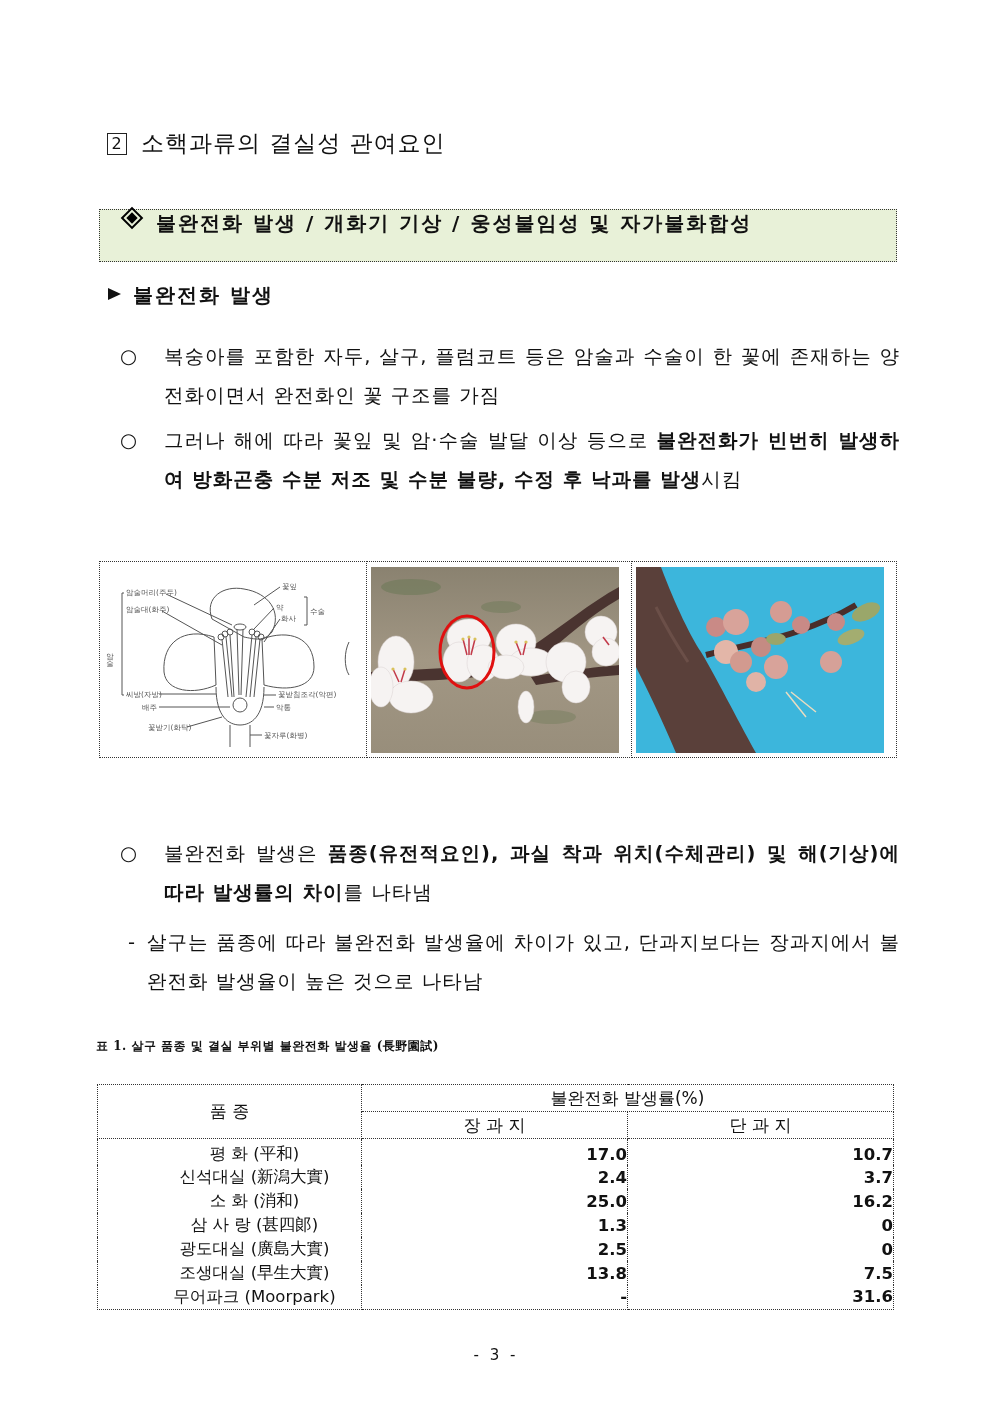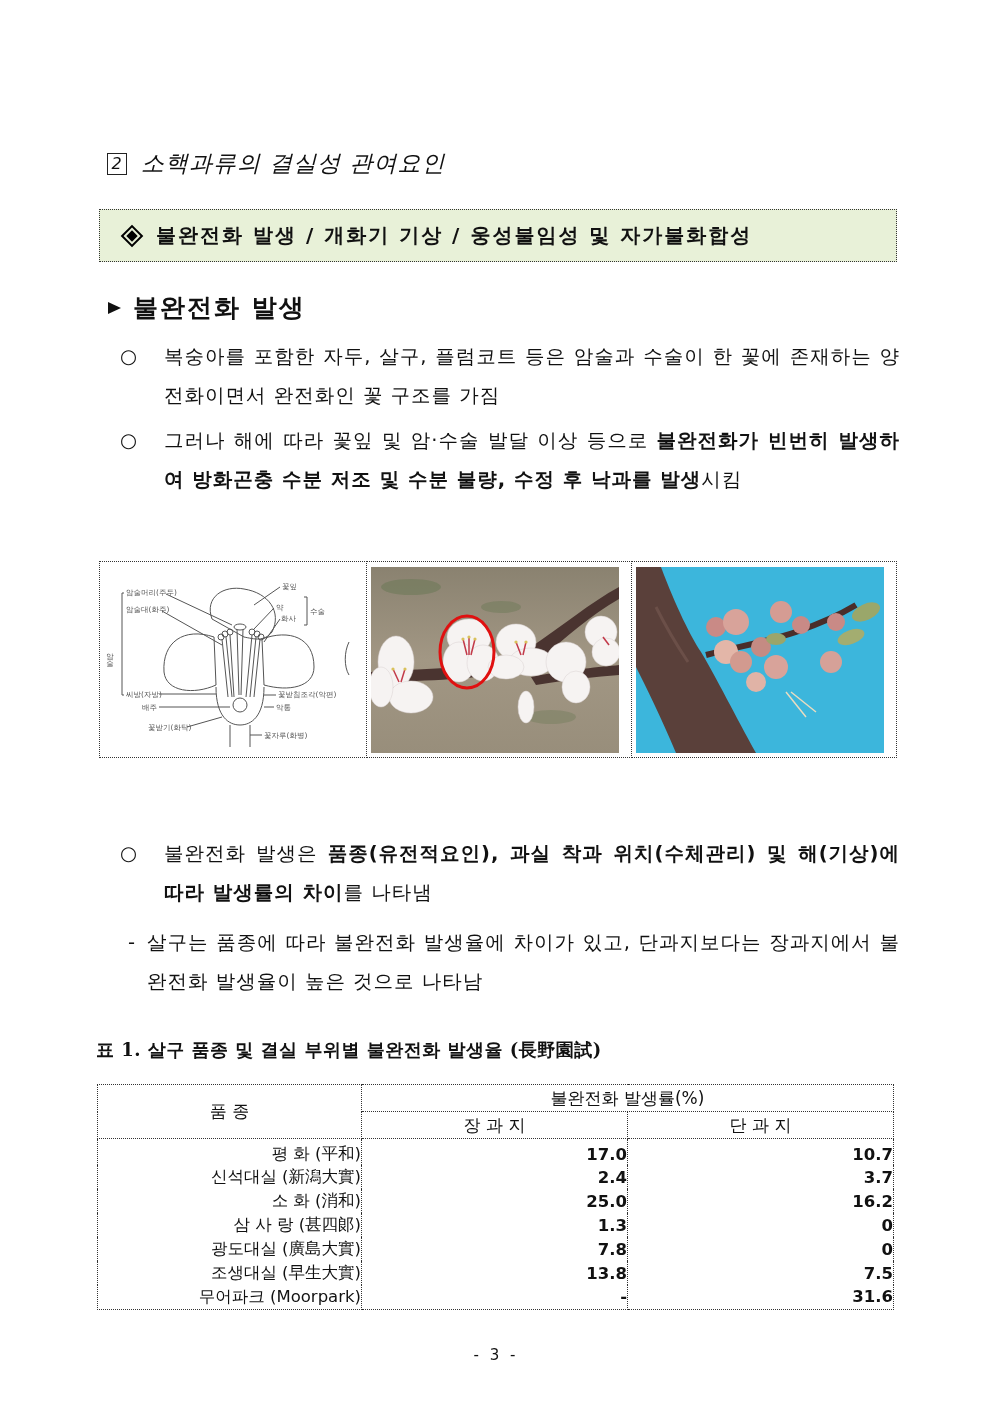--- a/index.html
+++ b/index.html
@@ -1,49 +1,49 @@
 <!DOCTYPE html>
 <html><head>
 <meta charset="utf-8">
 <style>
   * { box-sizing: border-box; margin: 0; padding: 0; }
   html, body { width: 992px; height: 1403px; background: #ffffff; }
   body { position: relative; font-family: "DejaVu Sans", sans-serif; color: #111; }
 
-  .section-title { position: absolute; left: 107px; top: 148px; font-size: 23px; font-weight: normal; letter-spacing: 1px; font-style: italic; }
+  .section-title { position: absolute; left: 107px; top: 128px; font-size: 23px; font-weight: normal; letter-spacing: 1px; }
   .section-title .num { display: inline-block; border: 1.5px solid #222; width: 20px; height: 22px; font-size: 16px; line-height: 19px; text-align: center; margin-right: 14px; vertical-align: 2px; }
 
-  .highlight-box { position: absolute; left: 99px; top: 209px; width: 798px; height: 53px; background: #e8f1d8; border: 1px dotted #333; padding: 0 0 0 20px; display: flex; align-items: center; font-size: 20px; font-weight: bold; letter-spacing: 2px; }
+  .highlight-box { position: absolute; left: 99px; top: 209px; width: 798px; height: 53px; background: #e8f1d8; border: 1px dotted #333; padding: 0 0 0 20px; display: flex; align-items: flex-start; font-size: 20px; font-weight: bold; letter-spacing: 2px; }
   .highlight-box .diamond { display: inline-block; width: 16px; height: 16px; border: 2px solid #000; transform: rotate(45deg); margin-right: 16px; margin-left: 4px; position: relative; }
   .highlight-box .diamond::after { content: ""; position: absolute; left: 2px; top: 2px; width: 8px; height: 8px; background: #000; }
 
-  .subhead { position: absolute; left: 108px; top: 291px; font-size: 25px; font-weight: bold; letter-spacing: 2px; }
+  .subhead { position: absolute; left: 108px; top: 282px; font-size: 20px; font-weight: bold; letter-spacing: 2px; }
   .subhead .tri { display: inline-block; width: 0; height: 0; border-left: 13px solid #111; border-top: 6px solid transparent; border-bottom: 6px solid transparent; margin-right: 12px; vertical-align: 2px; }
 
   .para { position: absolute; left: 120px; width: 780px; font-size: 19.5px; line-height: 39px; letter-spacing: 1px; text-align: justify; }
   .para .bullet { position: absolute; left: 0; top: 0; }
   .para .body { margin-left: 44px; display: block; text-align-last: left; }
   .para b { font-weight: bold; }
 
   .fig-table { position: absolute; left: 99px; top: 561px; width: 798px; border-collapse: collapse; }
   .fig-table td { border: 1px dotted #333; vertical-align: middle; text-align: left; }
   .fig-table .img-cell { height: 196px; padding: 4px; }
   .fig-table .cap-cell { height: 55px; font-size: 18px; line-height: 25px; }
 
   .img-box { width: 100%; height: 186px; position: relative; overflow: hidden; }
 
-  .table-caption { position: absolute; left: 96px; top: 1038px; font-size: 18px; font-weight: bold; letter-spacing: 0.5px; font-family: "DejaVu Serif", serif; }
+  .table-caption { position: absolute; left: 96px; top: 1038px; font-size: 12px; font-weight: bold; letter-spacing: 0.5px; font-family: "DejaVu Serif", serif; }
 
   .data-table { position: absolute; left: 97px; top: 1084px; width: 797px; border-collapse: collapse; font-size: 16.5px; }
   .data-table th, .data-table td { border-left: 1px dotted #333; border-right: 1px dotted #333; font-weight: normal; }
   .data-table thead th { border: 1px dotted #333; height: 27px; text-align: center; font-size: 17px; }
   .data-table tbody td { height: 24px; padding: 0; }
   .data-table tbody tr:last-child td { border-bottom: 1px dotted #333; }
   .data-table tbody tr:first-child td { padding-top: 4px; }
-  .data-table .name { padding-left: 50px !important; text-align: right; }
+  .data-table .name { padding-left: 50px !important; text-align: center; }
   .data-table .v { text-align: right; font-weight: bold; }
 
   .page-num { position: absolute; left: 0; width: 992px; top: 1346px; text-align: center; font-size: 15px; letter-spacing: 3px; }
 </style>
 </head>
 <body>
 
 <div class="section-title">
   <span class="num">2</span><span>소핵과류의 결실성 관여요인</span>
 </div>
@@ -248,21 +248,21 @@
       <td class="v">25.0</td>
       <td class="v">16.2</td>
     </tr>
     <tr>
       <td class="name">삼 사 랑 (甚四郞)</td>
       <td class="v">1.3</td>
       <td class="v">0</td>
     </tr>
     <tr>
       <td class="name">광도대실 (廣島大實)</td>
-      <td class="v">7.8</td>
+      <td class="v">2.5</td>
       <td class="v">0</td>
     </tr>
     <tr>
       <td class="name">조생대실 (早生大實)</td>
       <td class="v">13.8</td>
       <td class="v">7.5</td>
     </tr>
     <tr>
       <td class="name">무어파크 (Moorpark)</td>
       <td class="v">-</td>

